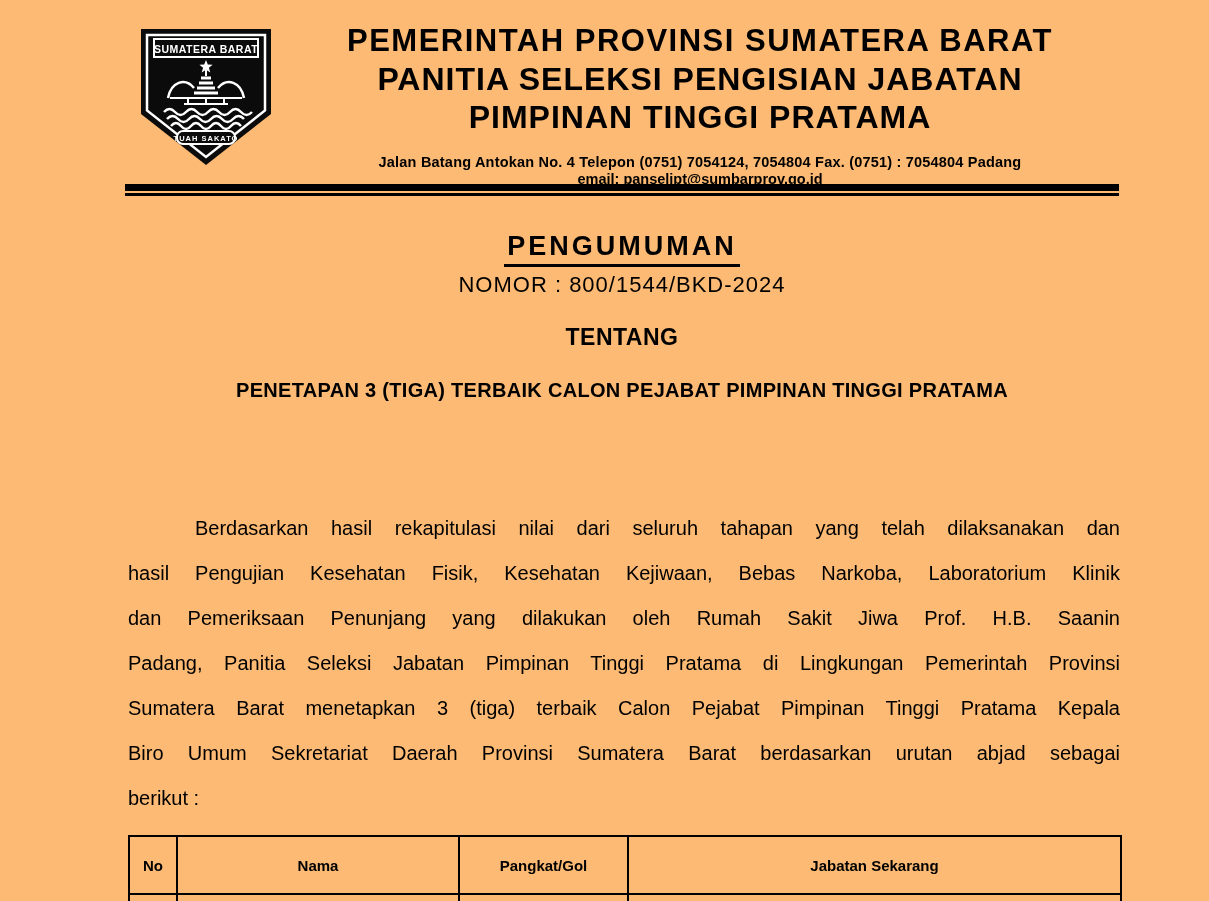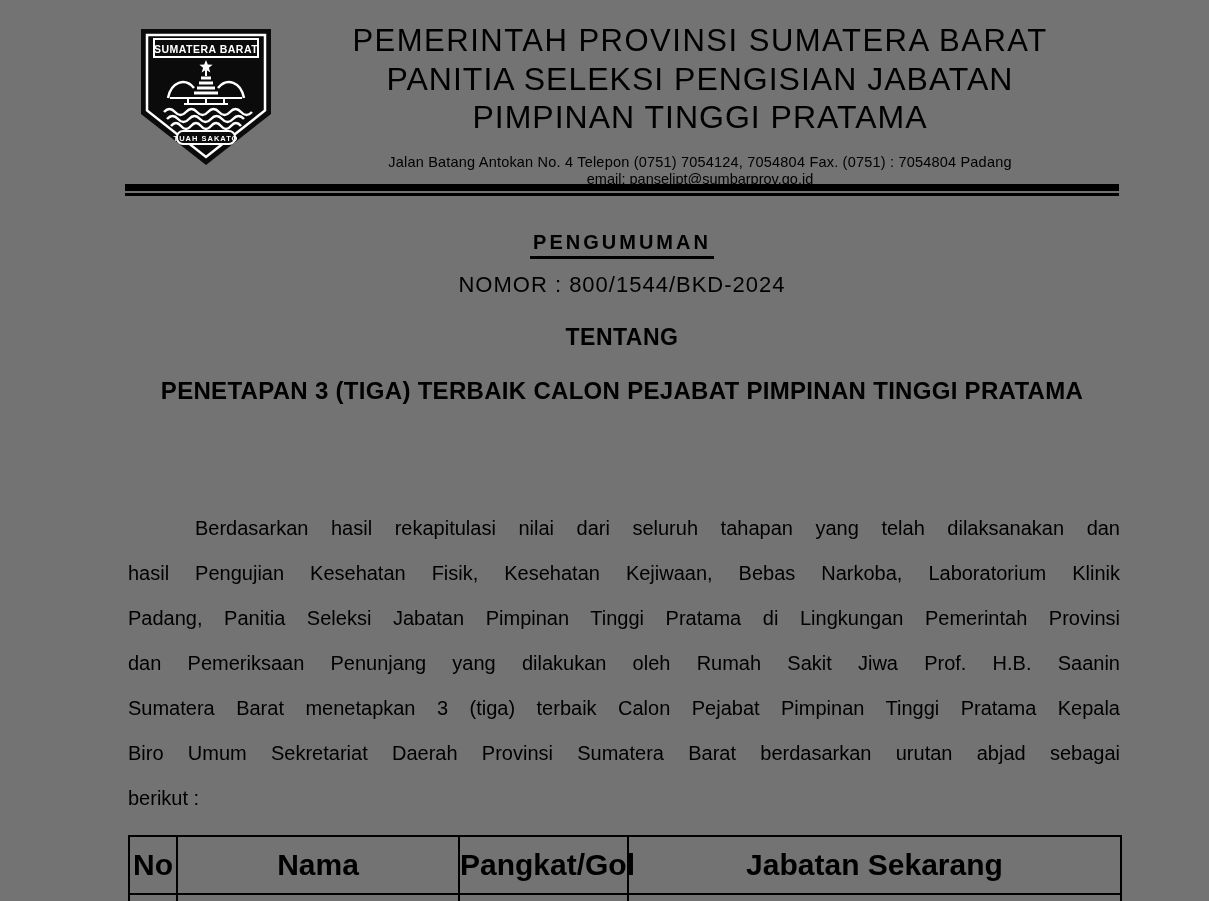--- a/index.html
+++ b/index.html
@@ -6,56 +6,56 @@
   body {
     width: 1209px; height: 901px;
     background: #ffffff;
     font-family: "Liberation Sans", sans-serif;
     color: #000000;
   }
   .page {
     position: relative;
     width: 1209px; height: 901px;
     overflow: hidden;
-    background: #737373;
+    background: #fdba74;
   }
 
   
   .logo {
     position: absolute; left: 138px; top: 26px;
     width: 136px; height: 142px;
   }
   .lh-text {
     position: absolute; left: 280px; top: 22px; width: 840px;
-    text-align: center; font-weight: normal; line-height: 38px;
+    text-align: center; font-weight: bold; line-height: 38px;
   }
   .lh-line1 { font-size: 31px; letter-spacing: 1.5px; white-space: nowrap; }
   .lh-line2, .lh-line3 { font-size: 32px; letter-spacing: 1px; white-space: nowrap; }
   .lh-addr {
     font-size: 14.5px; line-height: 18px; margin-top: 17px;
     letter-spacing: 0.2px; white-space: nowrap;
   }
   .lh-email { font-size: 14.5px; line-height: 17px; white-space: nowrap; }
   .lh-email .email-underline { text-decoration: underline; }
 
   .rule { position: absolute; left: 125px; top: 184px; width: 994px; }
   .rule .thick { height: 7px; background: #000; }
   .rule .thin  { height: 3px; background: #000; margin-top: 2px; }
 
   
   .center-band { position: absolute; left: 125px; width: 994px; text-align: center; }
   .h-peng { top: 231px; }
   .h-peng span {
-    display: inline-block; font-size: 20px; font-weight: bold;
+    display: inline-block; font-size: 27px; font-weight: bold;
     letter-spacing: 3px; border-bottom: 3px solid #000;
     padding: 0 3px 2px 3px; white-space: nowrap;
   }
   .h-nomor { top: 272px; font-size: 22px; letter-spacing: 1px; white-space: nowrap; }
   .h-tentang { top: 324px; font-size: 23px; font-weight: bold; letter-spacing: 0.5px; }
-  .h-subject { top: 376px; font-size: 24px; font-weight: bold; line-height: 29px; letter-spacing: 0.3px; }
+  .h-subject { top: 376px; font-size: 20px; font-weight: bold; line-height: 29px; letter-spacing: 0.3px; }
   .h-subject div { white-space: nowrap; }
 
   
   .para {
     position: absolute; left: 128px; top: 506px; width: 992px;
     font-size: 20px; line-height: 45px;
   }
   .para .pline {
     height: 45px; overflow: hidden;
     text-align: justify; text-align-last: justify;
@@ -65,21 +65,21 @@
 
   
   .doc-table {
     position: absolute; left: 128px; top: 835px; width: 992px;
     border-collapse: collapse; table-layout: fixed;
   }
   .doc-table th, .doc-table td {
     border: 2px solid #000; padding: 0;
     text-align: center; vertical-align: middle;
   }
-  .doc-table th { height: 56px; font-size: 30px; font-weight: bold; }
+  .doc-table th { height: 56px; font-size: 15px; font-weight: bold; }
   .doc-table td { height: 60px; }
   .col-no  { width: 48px; }
   .col-nama { width: 282px; }
   .col-pangkat { width: 169px; }
   .col-jabatan { width: 493px; }
 </style>
 </head>
 <body>
 
 <div class="page">
@@ -137,22 +137,22 @@
   <div class="center-band h-nomor">NOMOR : 800/1544/BKD-2024</div>
   <div class="center-band h-tentang">TENTANG</div>
 
   <div class="center-band h-subject">
     <div>PENETAPAN 3 (TIGA) TERBAIK CALON PEJABAT PIMPINAN TINGGI PRATAMA</div>
   </div>
 
   <div class="para">
     <div class="pline first">Berdasarkan hasil rekapitulasi nilai dari seluruh tahapan yang telah dilaksanakan dan</div>
     <div class="pline">hasil Pengujian Kesehatan Fisik, Kesehatan Kejiwaan, Bebas Narkoba, Laboratorium Klinik</div>
+    <div class="pline">dan Pemeriksaan Penunjang yang dilakukan oleh Rumah Sakit Jiwa Prof. H.B. Saanin</div>
     <div class="pline">Padang, Panitia Seleksi Jabatan Pimpinan Tinggi Pratama di Lingkungan Pemerintah Provinsi</div>
-    <div class="pline">dan Pemeriksaan Penunjang yang dilakukan oleh Rumah Sakit Jiwa Prof. H.B. Saanin</div>
     <div class="pline">Sumatera Barat menetapkan 3 (tiga) terbaik Calon Pejabat Pimpinan Tinggi Pratama Kepala</div>
     <div class="pline">Biro Umum Sekretariat Daerah Provinsi Sumatera Barat berdasarkan urutan abjad sebagai</div>
     <div class="pline last">berikut :</div>
   </div>
 
   <table class="doc-table">
     <colgroup>
       <col class="col-no">
         <col class="col-nama">
         <col class="col-pangkat">

